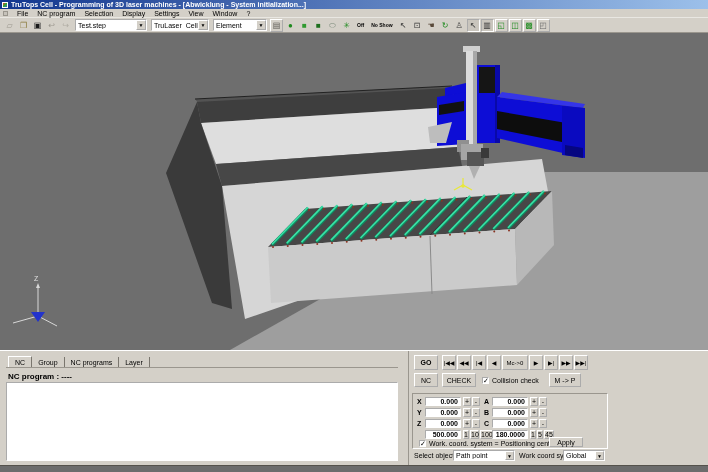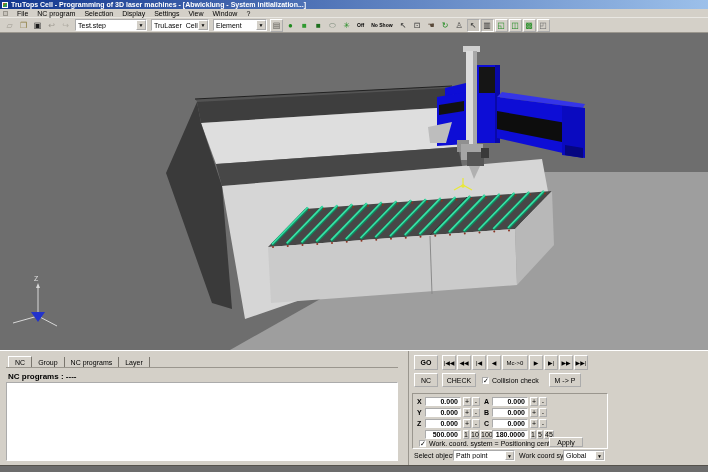--- a/index.html
+++ b/index.html
@@ -333,21 +333,21 @@
 
   <div class="bl">
     <div class="tabs" id="tabs">
         <span class="tab active">NC</span>
         <span class="tab">Group</span>
         <span class="tab">NC programs</span>
         <span class="tab">Layer</span>
       </div>
     <div class="tabs-underline"></div>
     <div class="ncprog">
-      <span>NC programs :</span>
+      <span>NC program :</span>
       <span>----</span>
     </div>
     <div class="listbox"></div>
   </div>
 
   <div class="br">
     <div class="btn pb" style="left:5px;top:4px;width:24px;height:15px;font-weight:bold;">GO</div>
     <div class="playrow" id="playrow">
         <span class="btn">|◀◀</span>
         <span class="btn">◀◀</span>

